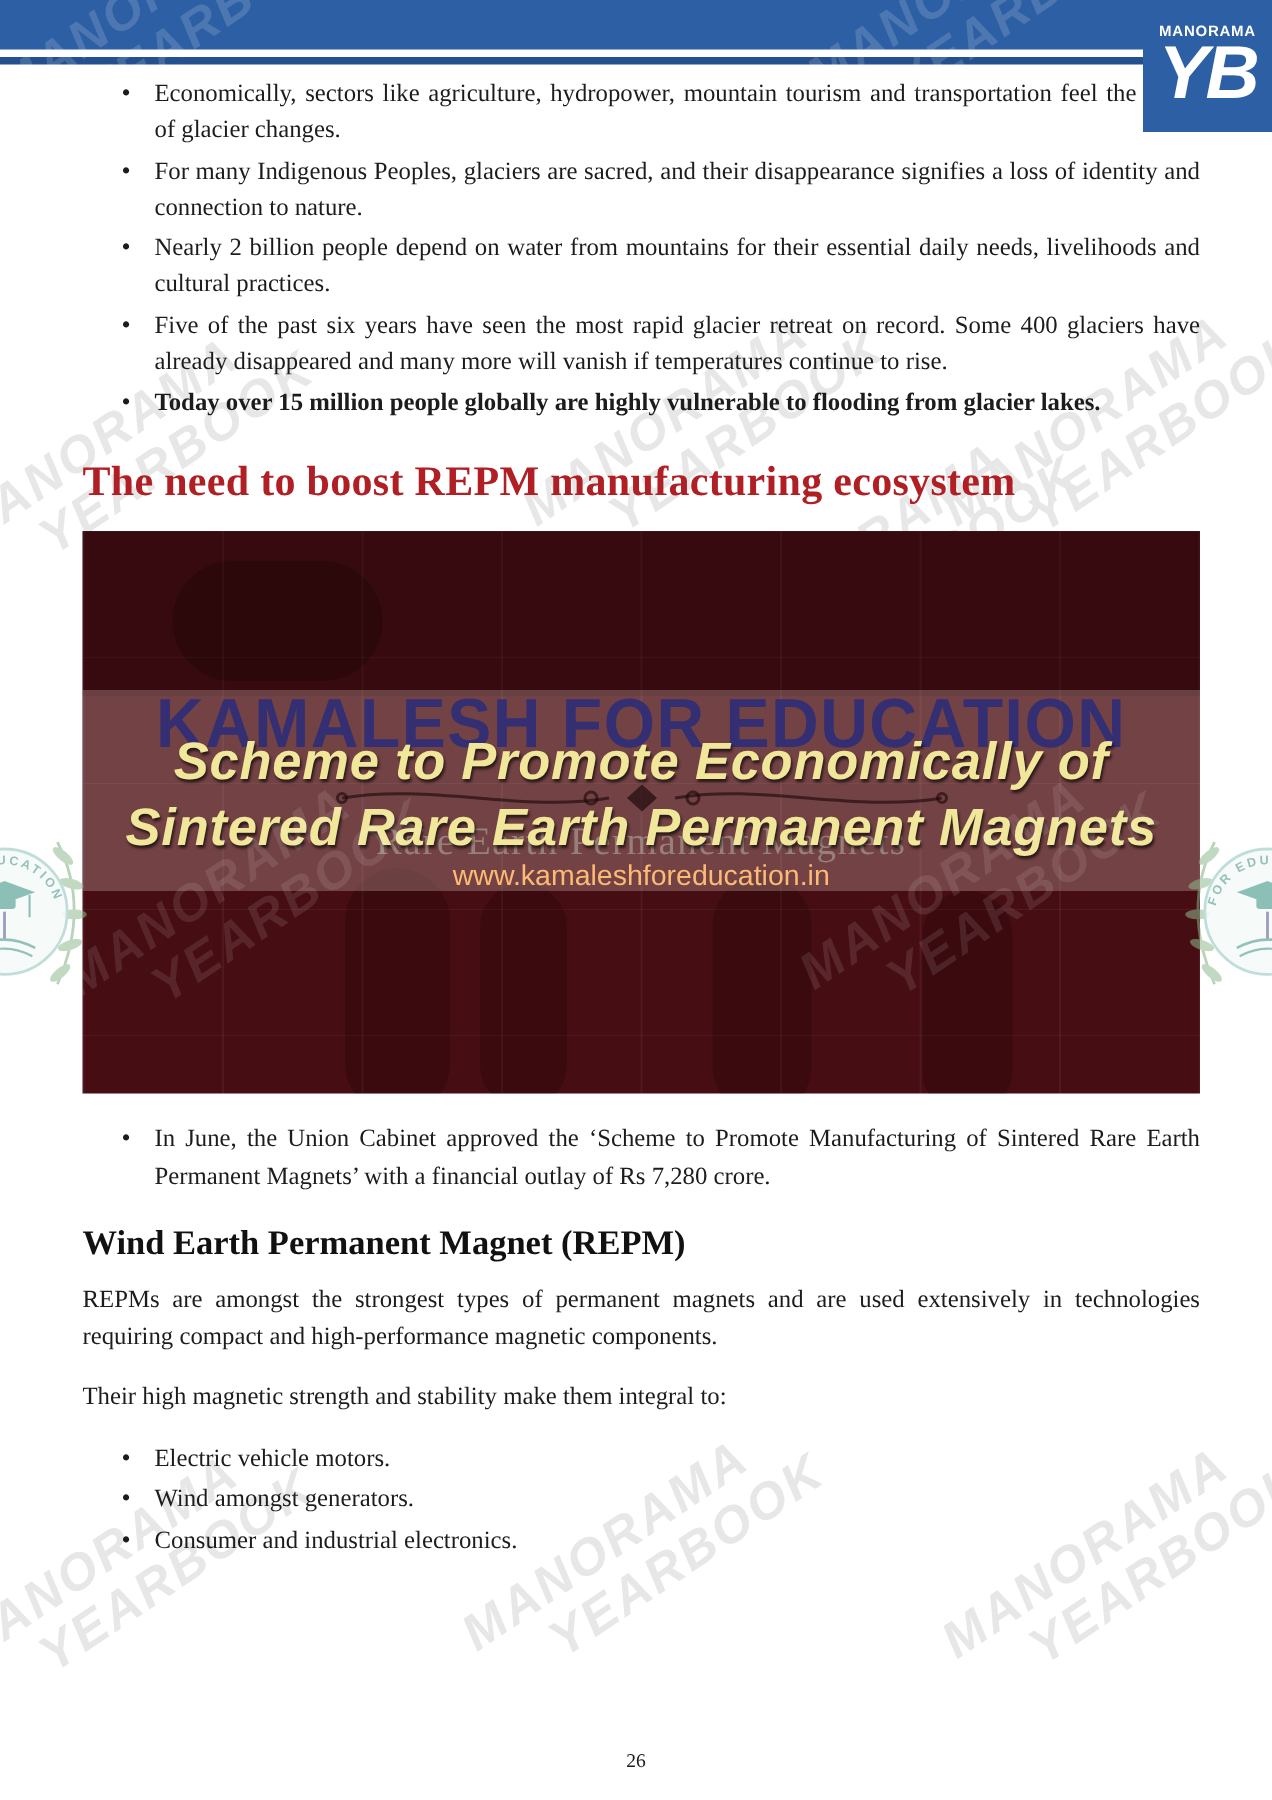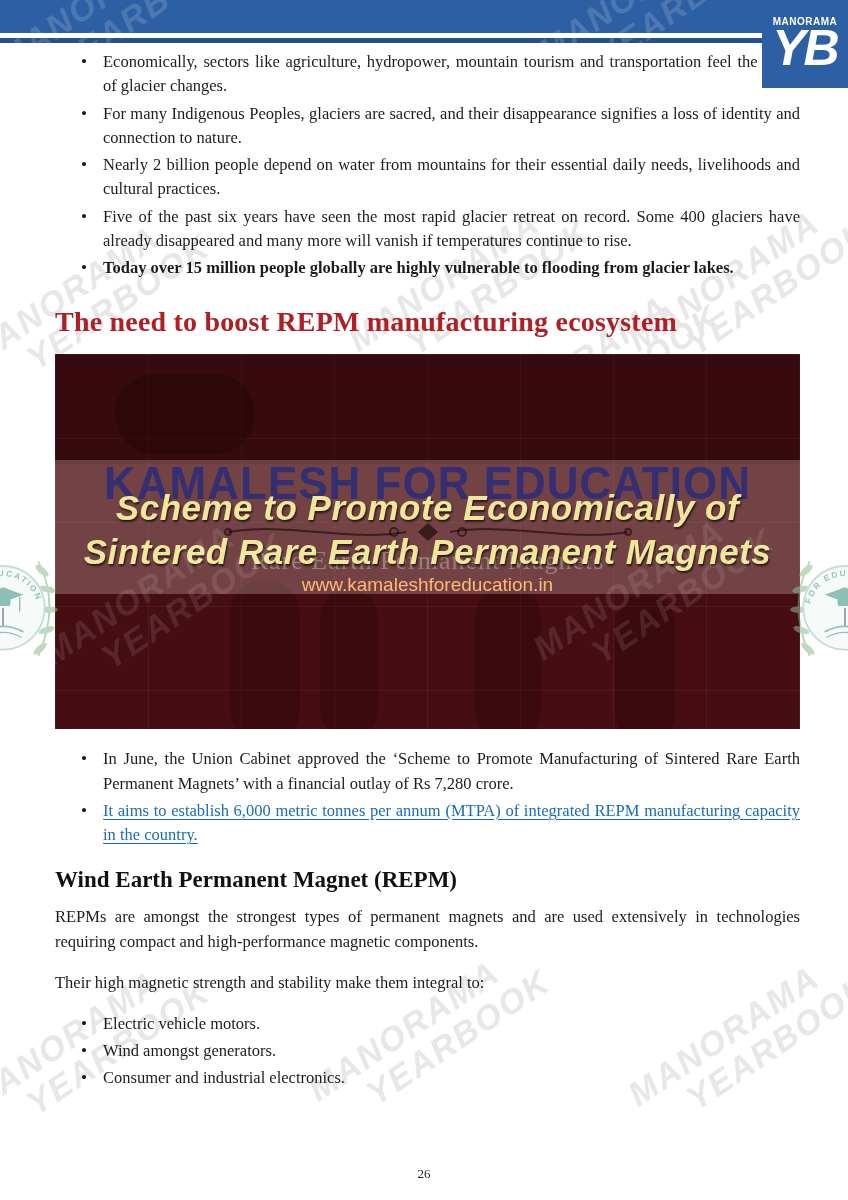--- a/index.html
+++ b/index.html
@@ -243,21 +243,20 @@
         </svg>
       </div>
       <div class="p-navy">KAMALESH FOR EDUCATION</div>
       <div class="p-yellow p-y1">Scheme to Promote Economically of</div>
       <div class="p-yellow p-y2">Sintered Rare Earth Permanent Magnets</div>
       <div class="p-www">www.kamaleshforeducation.in</div>
     </div>
 
     <ul class="bullets">
         <li><span>In June, the Union Cabinet approved the ‘Scheme to Promote Manufacturing of Sintered Rare Earth Permanent Magnets’ with a financial outlay of Rs 7,280 crore.</span></li>
-        <li><span class="link">It aims to establish 6,000 metric tonnes per annum (MTPA) of integrated REPM manufacturing capacity in the country.</span></li>
       </ul>
 
     <h2 class="heading-black">Wind Earth Permanent Magnet (REPM)</h2>
 
     <p class="para">REPMs are amongst the strongest types of permanent magnets and are used extensively in technologies requiring compact and high-performance magnetic components.</p>
     <p class="para">Their high magnetic strength and stability make them integral to:</p>
 
     <ul class="bullets">
         <li><span>Electric vehicle motors.</span></li>
         <li><span>Wind amongst generators.</span></li>

